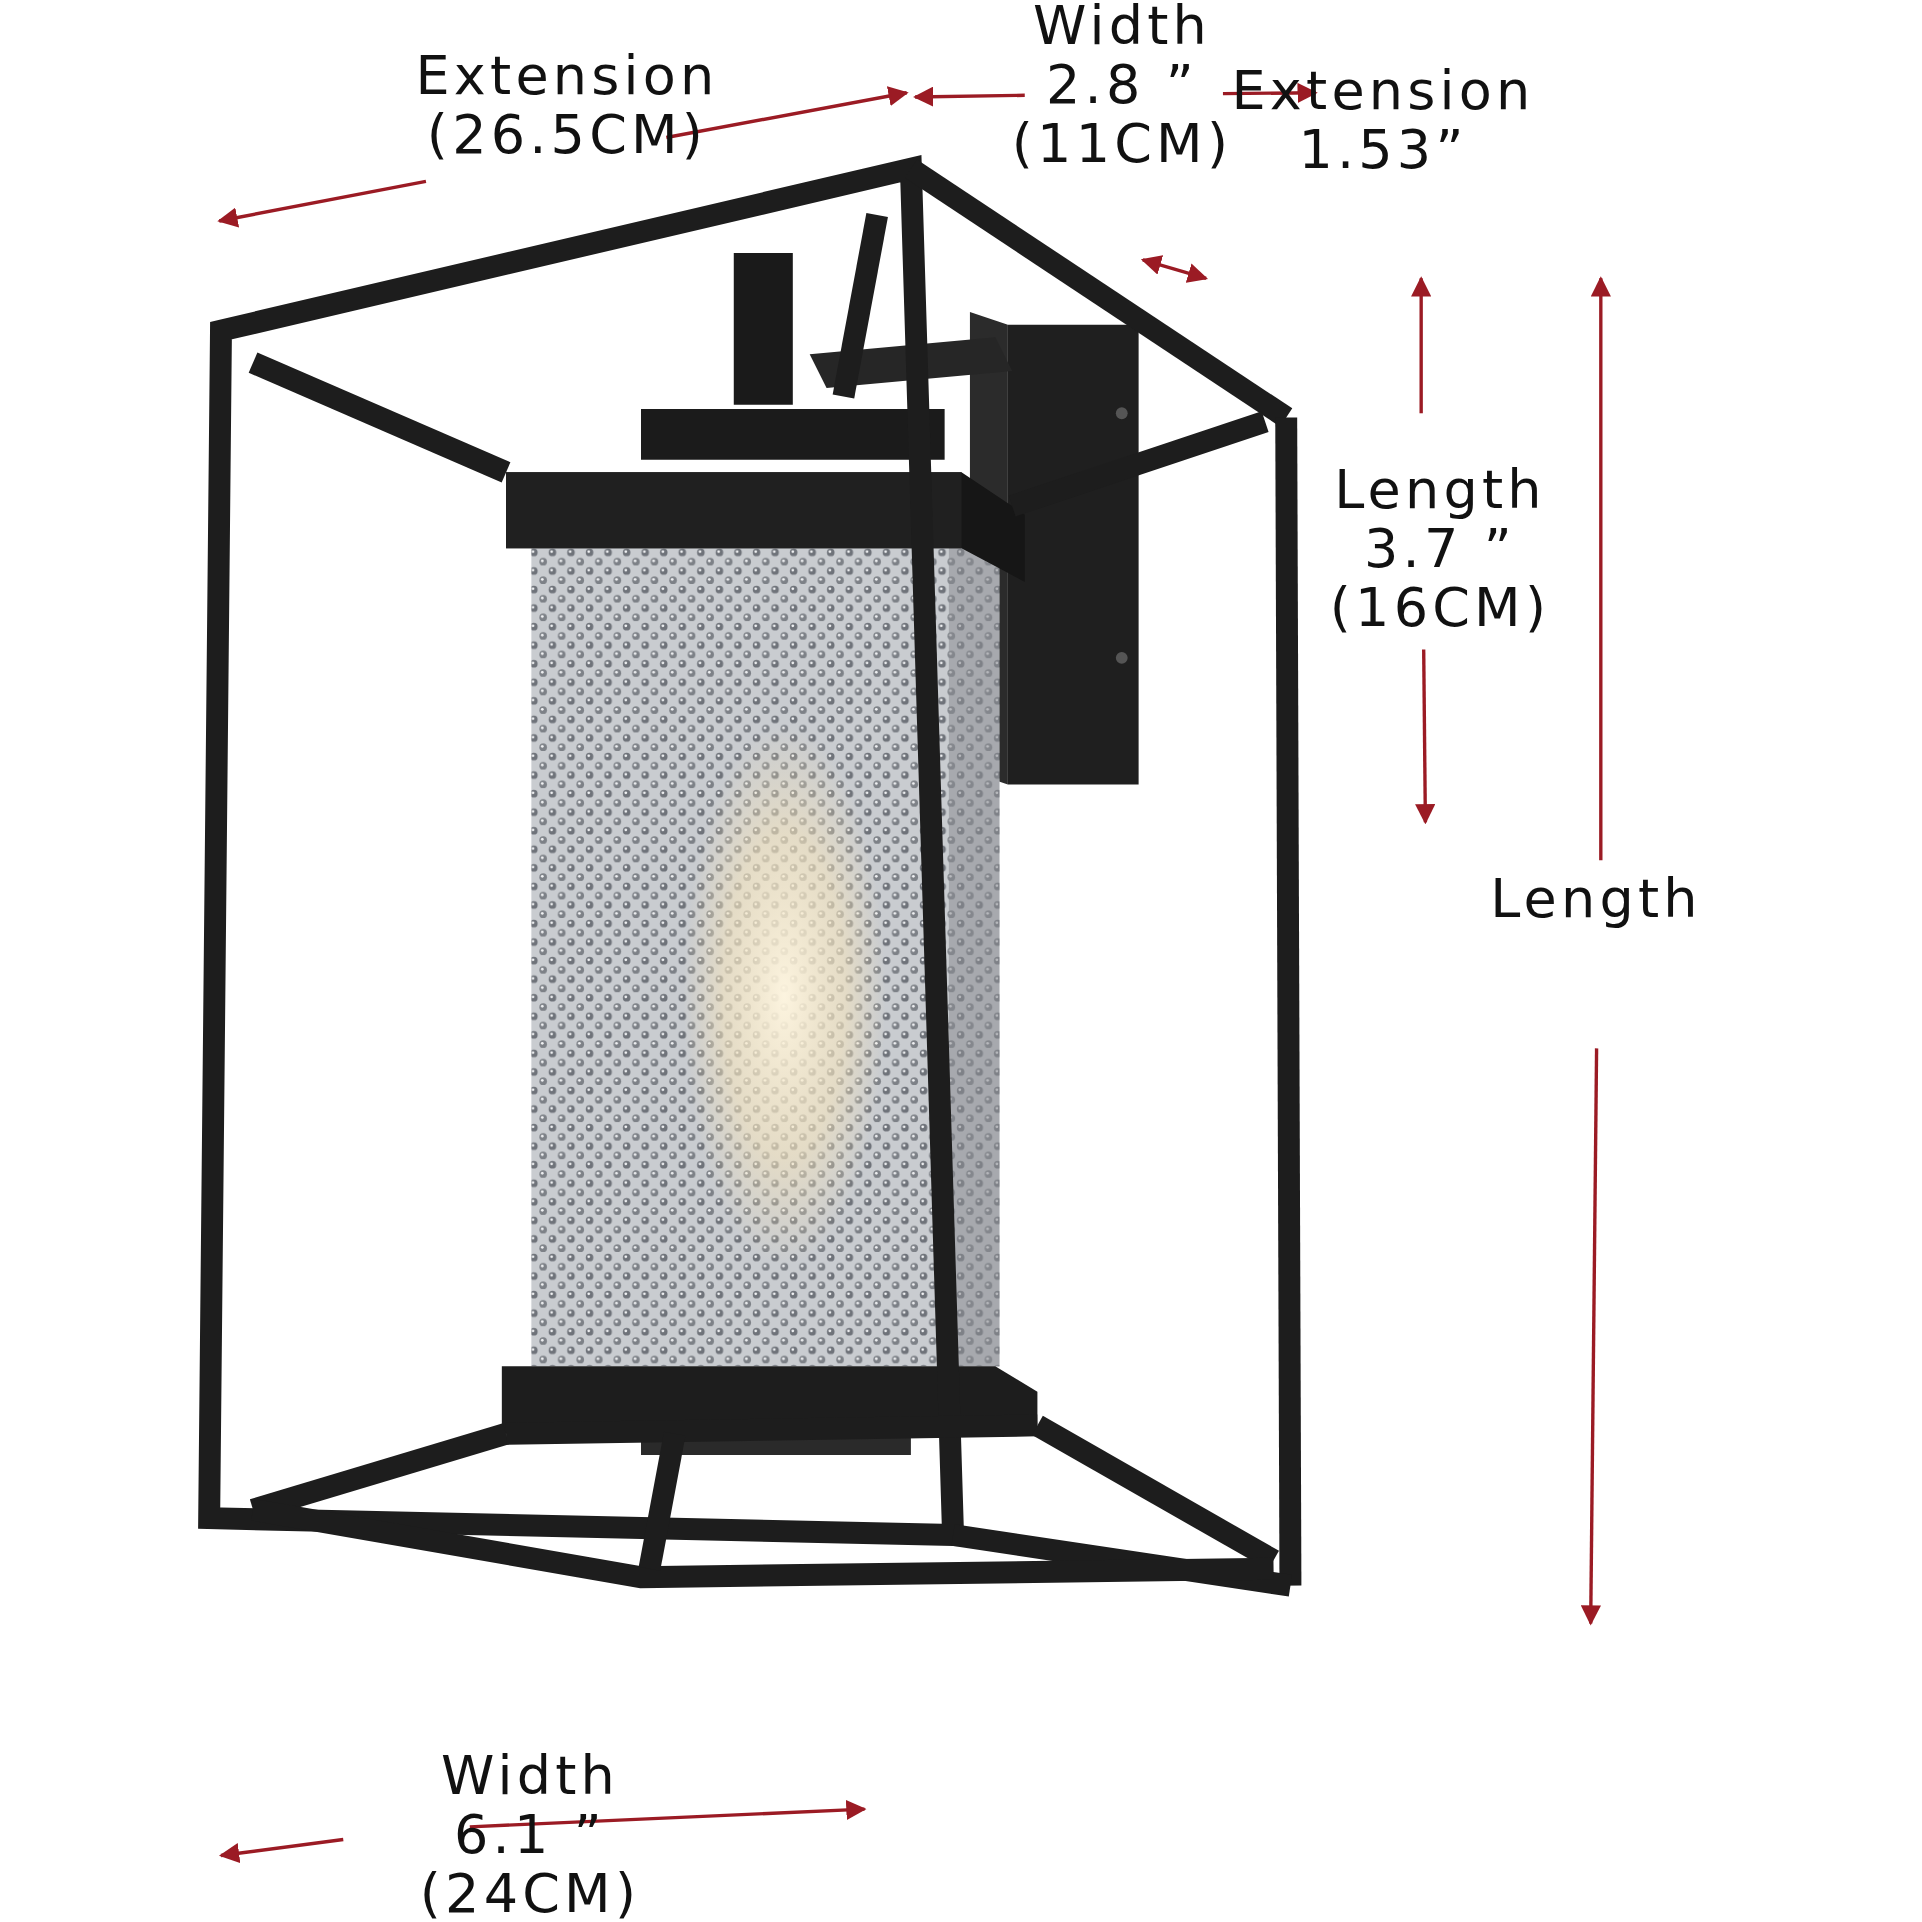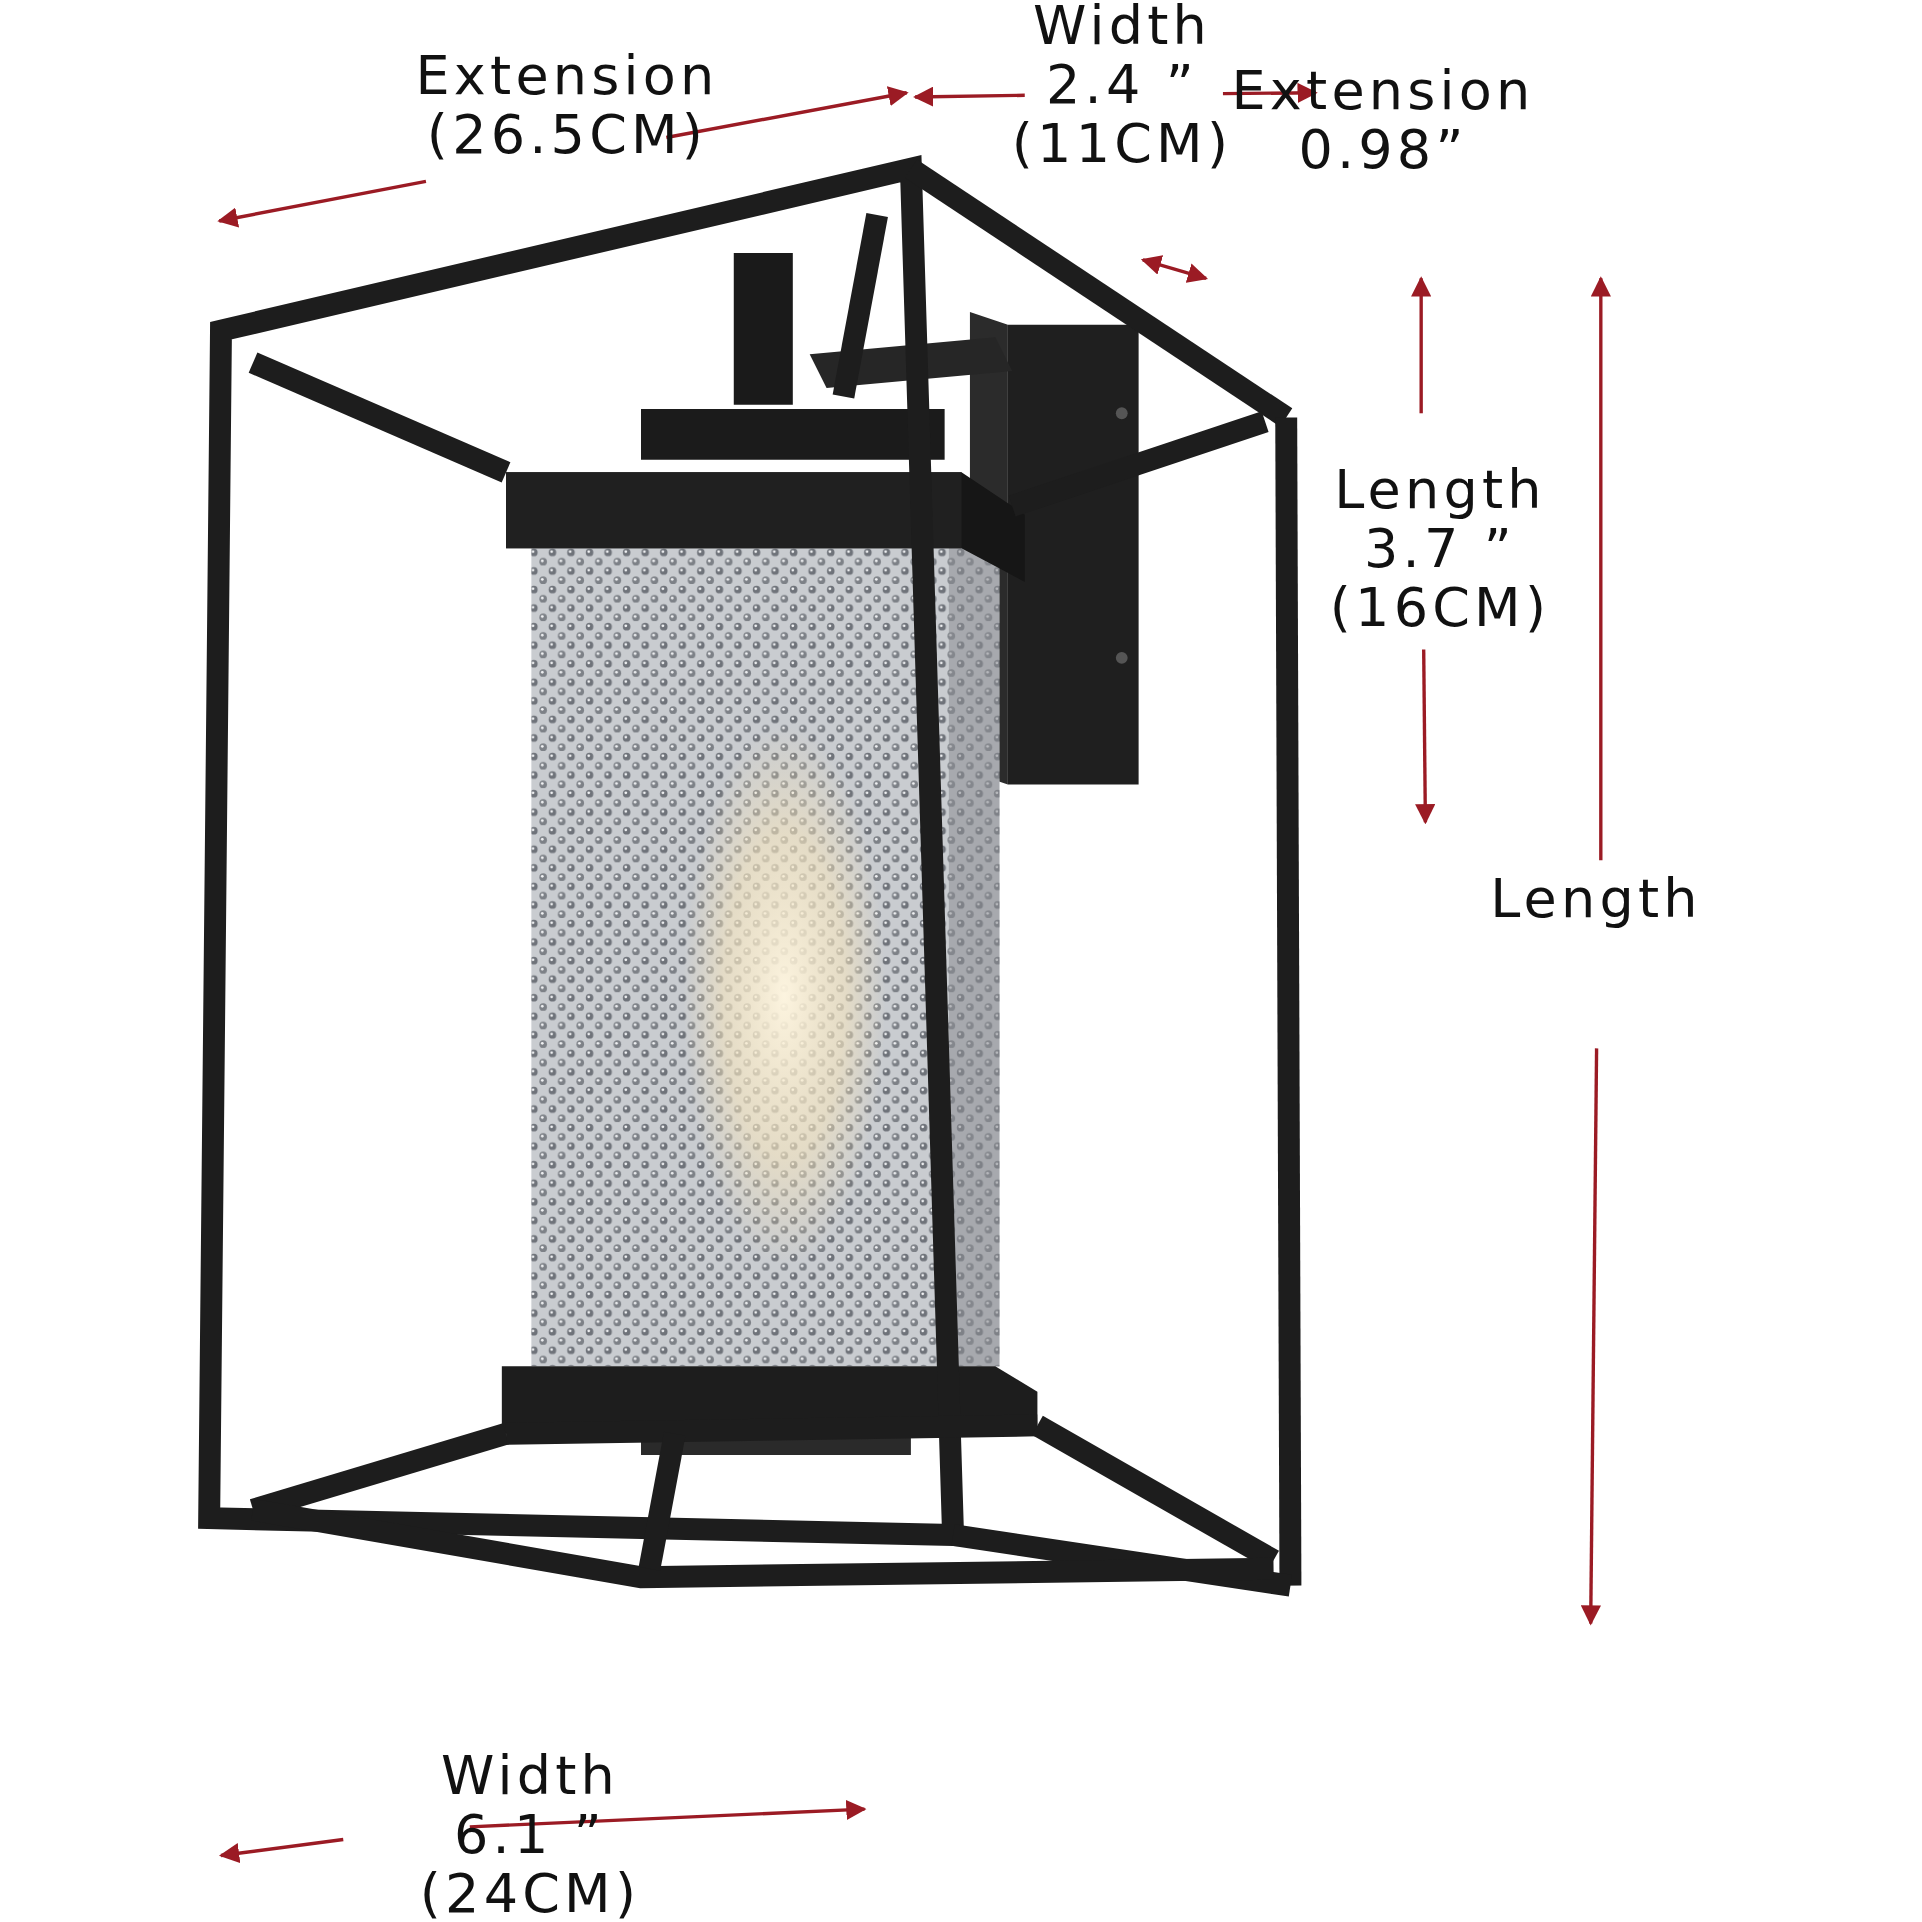--- a/index.html
+++ b/index.html
@@ -99,27 +99,27 @@
   </g>
 </svg>
 
 <div class="label" style="left:567px;top:46px;">
   <span>Extension</span>
   <span>(26.5CM)</span>
 </div>
 
 <div class="label" style="left:1122px;top:-4.2px;">
   <span>Width</span>
-  <span>2.4 ”</span>
+  <span>2.8 ”</span>
   <span>(11CM)</span>
 </div>
 
 <div class="label" style="left:1383px;top:61px;">
   <span>Extension</span>
-  <span>0.98”</span>
+  <span>1.53”</span>
 </div>
 
 <div class="label" style="left:1440px;top:460px;">
   <span>Length</span>
   <span>3.7 ”</span>
   <span>(16CM)</span>
 </div>
 
 <div class="label" style="left:1596px;top:869px;">
   <span>Length</span>

